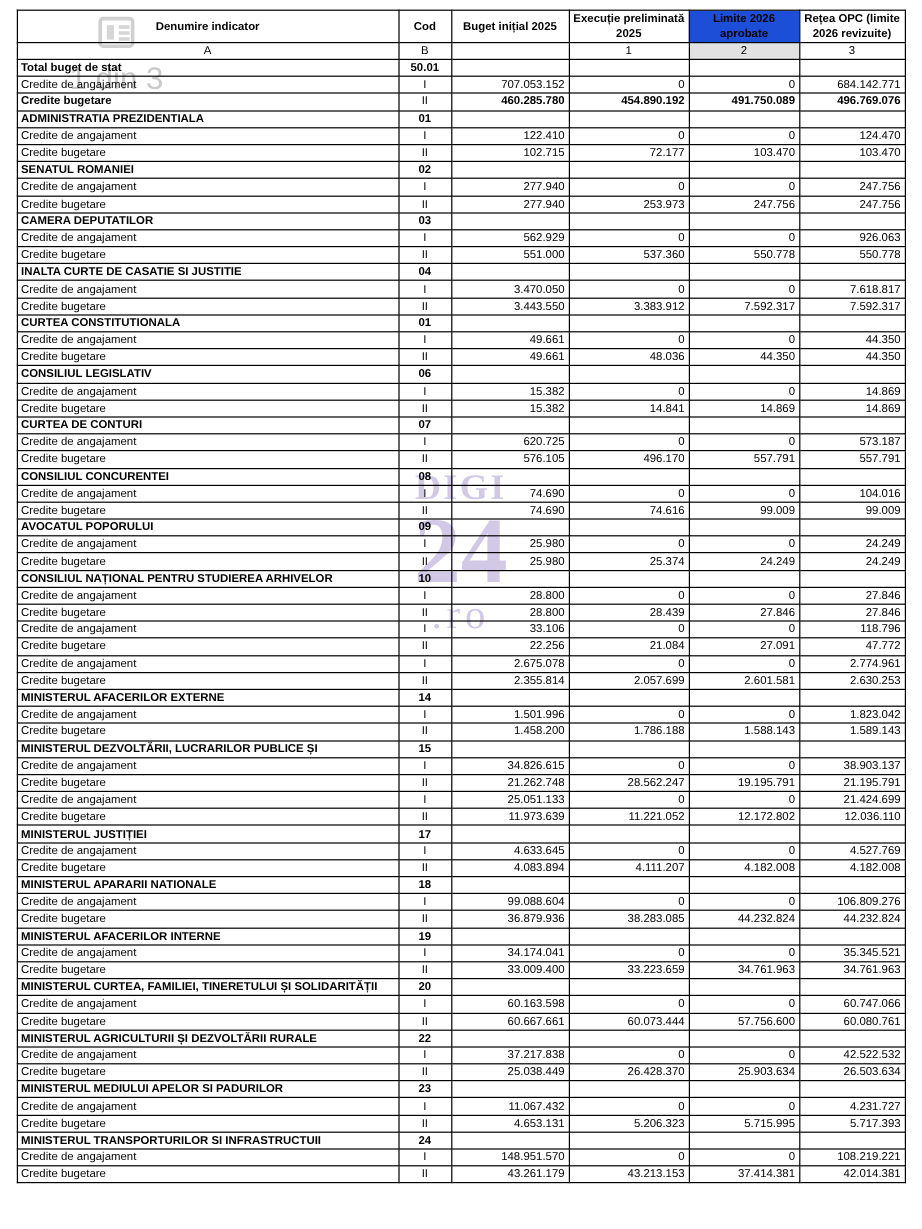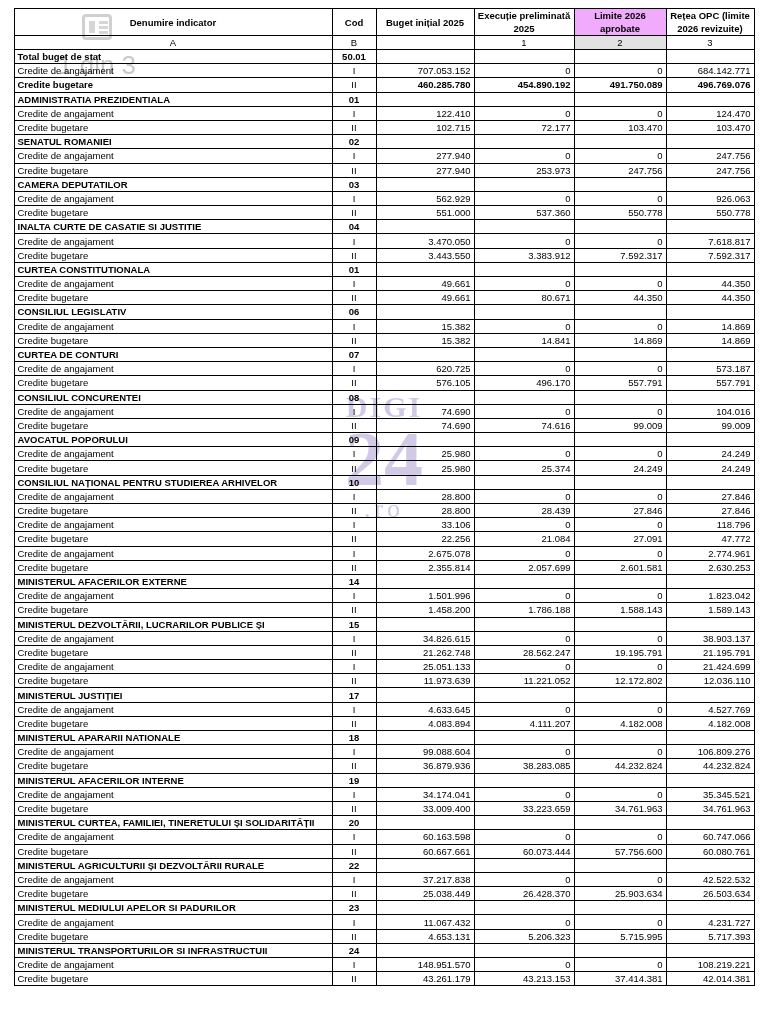--- a/index.html
+++ b/index.html
@@ -61,21 +61,21 @@
     font-size: 30px; letter-spacing: 2px;
     color: #6a4fb0; font-weight: bold;
     font-family: "Liberation Serif", serif;
   }
   .wm-center .wm-line2 {
     font-size: 78px; font-weight: bold;
     color: #6a4fb0; line-height: .9;
     font-family: "Liberation Serif", serif;
   }
   .wm-center .wm-line3 {
-    font-size: 26px; letter-spacing: 4px;
+    font-size: 34px; letter-spacing: 4px;
     color: #6a4fb0;
     font-family: "Liberation Serif", serif;
   }
 
   table.budget {
     position: relative;
     z-index: 10;
     border-collapse: collapse;
     width: 740px;
     margin: 8px auto 0 auto;
@@ -101,21 +101,21 @@
   col.c-b4  { width: 88px; }
 
   thead th {
     text-align: center;
     font-weight: bold;
     font-size: 10px;
     height: 56px;
     padding: 2px 3px;
     line-height: 12px;
   }
-  thead th.shade { background: #f0abfc; }
+  thead th.shade { background: #1d4ed8; }
   tr.letters td {
     text-align: center;
     font-size: 9.5px;
     height: 14px;
   }
   tr.letters td.shade { background: #e2e2e2; }
 
   td.ind { text-align: left; }
   td.ind-center { text-align: left; font-weight: bold; }
   td.cod { text-align: center; }
@@ -301,21 +301,21 @@
           <td class="cod">I</td>
           <td class="num">49.661</td>
           <td class="num">0</td>
           <td class="num shade">0</td>
           <td class="num">44.350</td>
         </tr>
         <tr>
           <td class="ind">Credite bugetare</td>
           <td class="cod">II</td>
           <td class="num">49.661</td>
-          <td class="num">80.671</td>
+          <td class="num">48.036</td>
           <td class="num shade">44.350</td>
           <td class="num">44.350</td>
         </tr>
         <tr>
           <td class="ind bold">CONSILIUL LEGISLATIV</td>
           <td class="cod bold">06</td>
           <td class="num"></td>
           <td class="num"></td>
           <td class="num shade"></td>
           <td class="num"></td>

